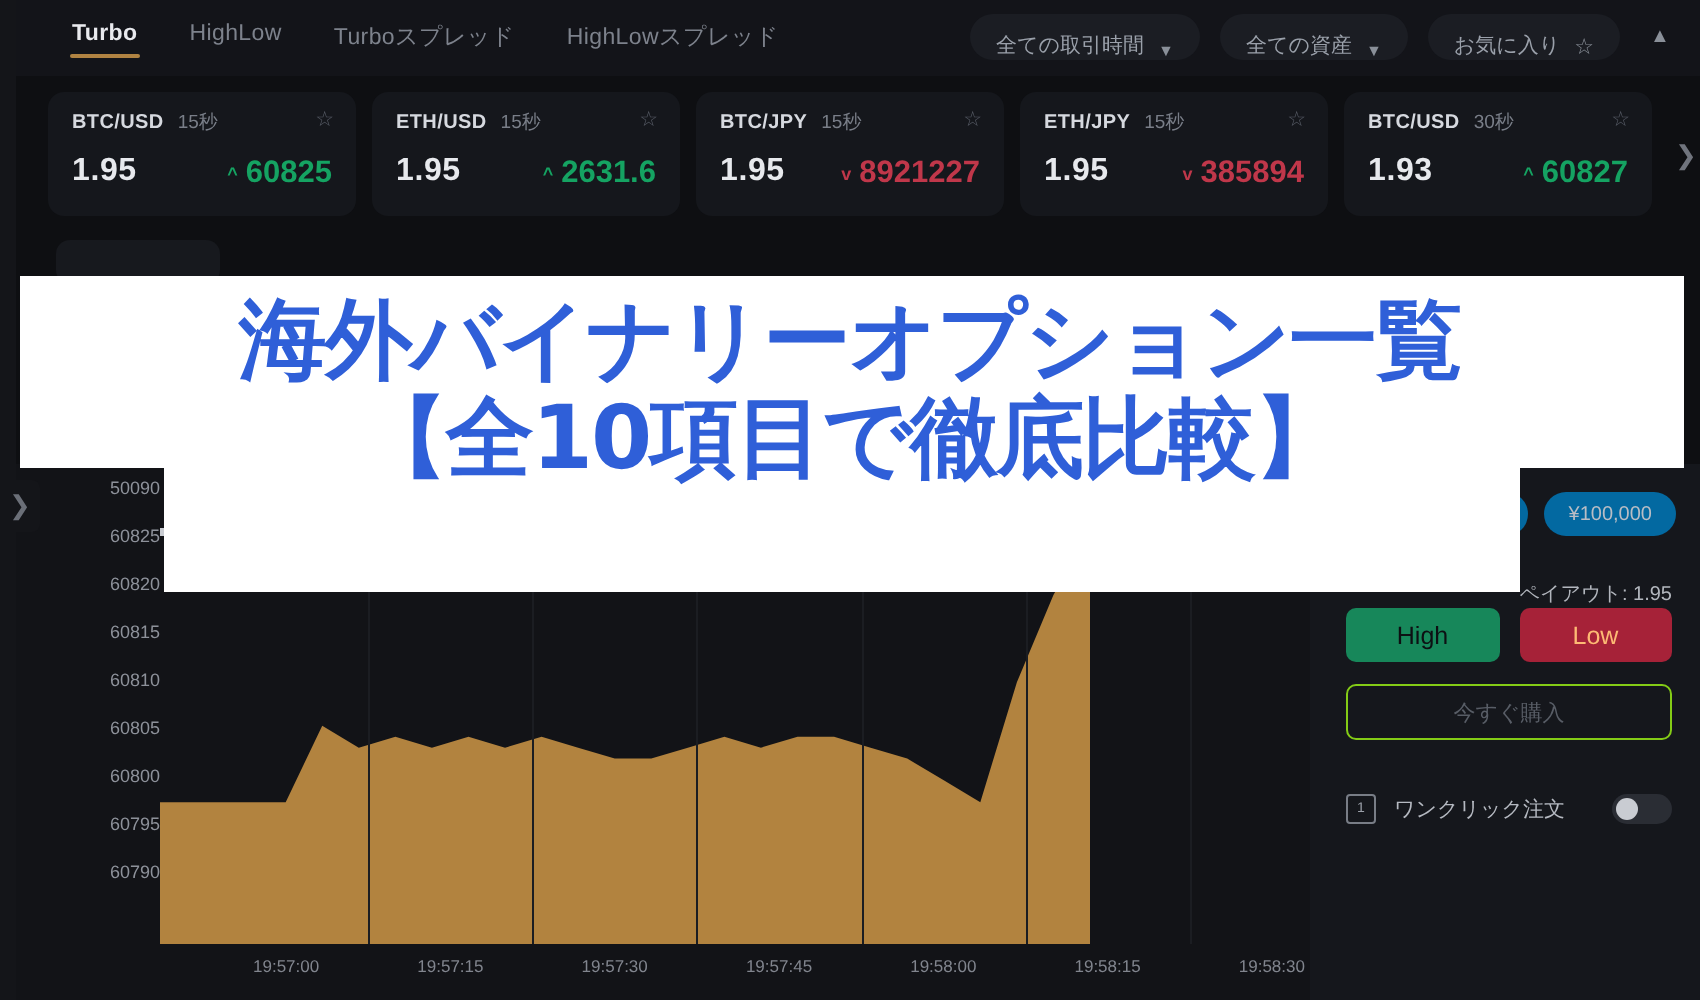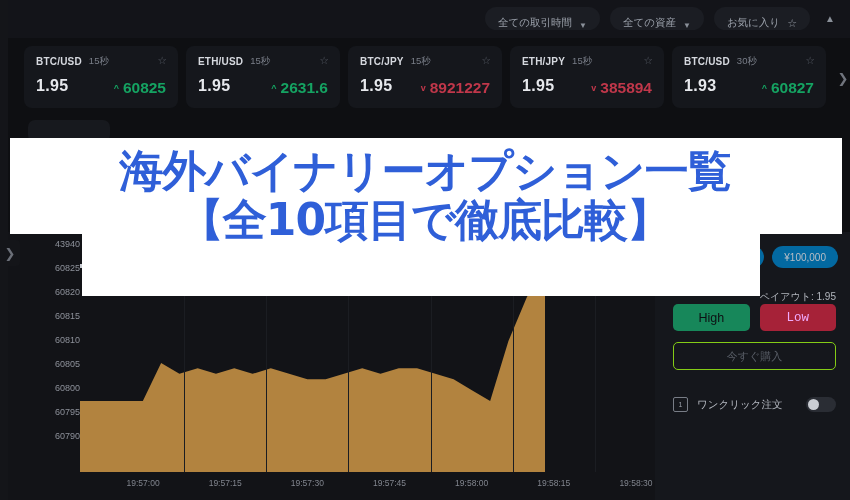--- a/index.html
+++ b/index.html
@@ -74,21 +74,21 @@
 
   
   .trade{position:absolute;right:0;top:232px;width:195px;bottom:0;background:#15171c;}
   .amt-row{position:absolute;right:12px;top:14px;display:flex;gap:8px;align-items:center;}
   .amt-chip{height:22px;border-radius:11px;background:#0369a1;color:#b9bdc5;font-size:10px;display:flex;align-items:center;padding:0 12px;}
   .amt-chip.ghost{width:22px;padding:0;overflow:hidden;color:#b9bdc5;justify-content:flex-start;}
   .payout-line{position:absolute;right:14px;top:58px;font-size:10px;color:#b2b6bd;}
   .hl{position:absolute;left:18px;right:14px;top:72px;display:flex;gap:10px;}
   .btn-hl{flex:1;height:27px;border-radius:5px;display:flex;align-items:center;justify-content:center;font-size:12.5px;color:#0d1013;font-weight:normal;}
   .btn-high{background:#17875a;}
-  .btn-low{background:#a62238;color:#f0abfc;font-family:Liberation Mono, monospace;}
+  .btn-low{background:#a62238;color:#fdba74;}
   .btn-buy{
     position:absolute;left:18px;right:14px;top:110px;height:26px;border-radius:5px;
     border:1px solid #84cc16;display:flex;align-items:center;justify-content:center;
     font-size:11px;color:#585d66;
   }
   .oneclick{position:absolute;left:18px;right:14px;top:165px;display:flex;align-items:center;gap:9px;}
   .oc-icon{width:13px;height:13px;border:1px solid #787d86;border-radius:2px;display:flex;align-items:center;justify-content:center;font-size:7px;color:#9ba0a9;}
   .oc-label{font-size:10.5px;color:#b5b9c1;flex:1;}
   .toggle{width:30px;height:15px;border-radius:8px;background:#2a2d34;position:relative;}
   .toggle .knob{position:absolute;left:2px;top:2px;width:11px;height:11px;border-radius:50%;background:#c9ccd2;}
@@ -108,20 +108,26 @@
 </style>
 </head>
 <body>
 
 <div id="app">
 
   <div class="rail"></div>
   <div class="rail-expand">❯</div>
 
   <div class="topbar">
+    <div class="tabs" id="tabs">
+        <div class="tab active">Turbo</div>
+        <div class="tab">HighLow</div>
+        <div class="tab">Turboスプレッド</div>
+        <div class="tab">HighLowスプレッド</div>
+      </div>
     <div class="chips" id="chips">
         <div class="chip">
           <span>全ての取引時間</span>
           <span class="cv">▼</span>
         </div>
         <div class="chip">
           <span>全ての資産</span>
           <span class="cv">▼</span>
         </div>
         <div class="chip">
@@ -203,21 +209,21 @@
           </span>
         </div>
       </div>
     </div>
   <div class="cards-next">❯</div>
 
   <div class="ghost-panel"></div>
 
   <div class="chart-wrap">
     <div class="yaxis" id="yaxis">
-        <div class="ylab" style="top: 11.6364px;">43940</div>
+        <div class="ylab" style="top: 11.6364px;">50090</div>
         <div class="ylab" style="top: 35.7273px;">60825</div>
         <div class="ylab" style="top: 59.8182px;">60820</div>
         <div class="ylab" style="top: 83.9091px;">60815</div>
         <div class="ylab" style="top: 108px; margin-left: 40px;">60810</div>
         <div class="ylab" style="top: 132.091px;">60805</div>
         <div class="ylab" style="top: 156.182px;">60800</div>
         <div class="ylab" style="top: 180.273px;">60795</div>
         <div class="ylab" style="top: 204.364px;">60790</div>
       </div>
     <div class="plot" id="plot">

